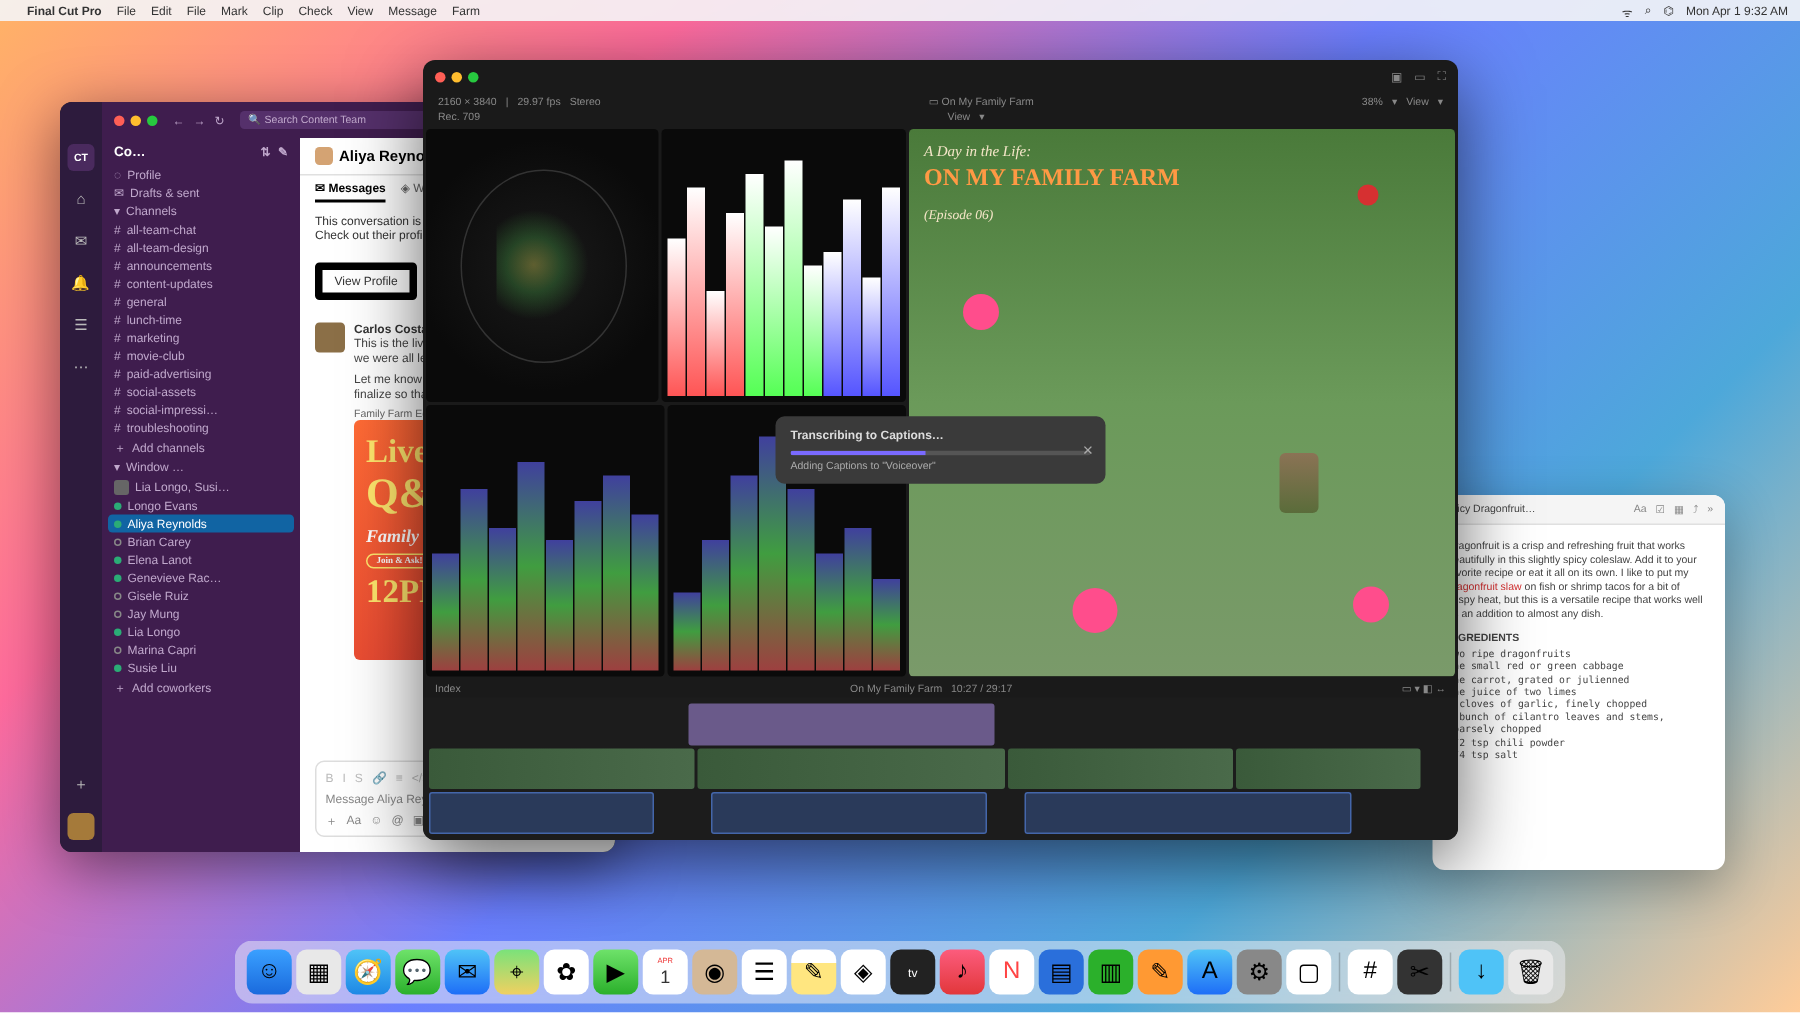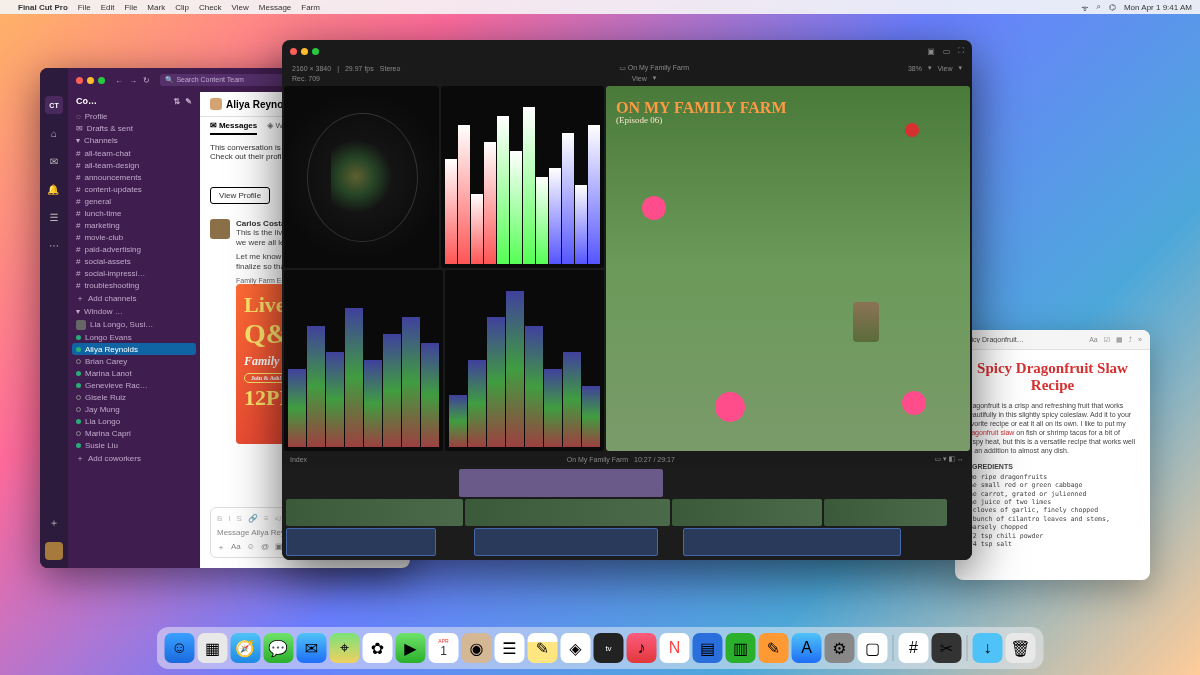--- a/index.html
+++ b/index.html
@@ -32,21 +32,21 @@
 .slack-item .avatar-sm { width: 10px; height: 10px; border-radius: 2px; background: #666; }
 .slack-main { flex: 1; background: #fff; display: flex; flex-direction: column; }
 .slack-chat-header { padding: 6px 10px; border-bottom: 1px solid #e0e0e0; }
 .slack-chat-header .name { font-size: 10px; font-weight: 700; display: flex; align-items: center; gap: 4px; }
 .slack-chat-header .avatar-sm { width: 12px; height: 12px; border-radius: 3px; background: #d4a373; }
 .slack-tabs { display: flex; gap: 10px; padding: 4px 10px 0; font-size: 8px; color: #666; }
 .slack-tab { padding-bottom: 3px; cursor: default; }
 .slack-tab.active { color: #000; border-bottom: 2px solid #000; font-weight: 600; }
 .slack-messages { flex: 1; padding: 8px 10px; font-size: 8px; color: #333; overflow: hidden; }
 .slack-intro { margin-bottom: 6px; }
-.slack-view-profile { display: inline-block; border: 1px solid #000000; border-radius: 3px; padding: 3px 8px; font-size: 8px; margin-top: 20px; cursor: default; }
+.slack-view-profile { display: inline-block; border: 5px solid #000000; border-radius: 3px; padding: 3px 8px; font-size: 8px; margin-top: 8px; cursor: default; }
 .slack-day-divider { text-align: center; font-size: 7px; color: #666; margin: 4px 0; }
 .slack-message { display: flex; gap: 6px; margin-bottom: 6px; }
 .slack-message .avatar { width: 20px; height: 20px; border-radius: 3px; background: #8b6f47; flex-shrink: 0; }
 .slack-message .body { flex: 1; }
 .slack-message .sender { font-weight: 700; font-size: 8px; }
 .slack-message .text { font-size: 8px; line-height: 1.3; color: #444; }
 .slack-attachment { margin-top: 4px; font-size: 7px; color: #666; }
 .slack-flyer { width: 100%; height: 160px; background: linear-gradient(135deg, #ff6b35, #d63031); border-radius: 4px; padding: 8px; color: #fff; font-weight: 900; font-family: Georgia, serif; display: flex; flex-direction: column; }
 .slack-flyer .l1 { font-size: 22px; color: #ffe66d; }
 .slack-flyer .l2 { font-size: 28px; color: #ffe66d; }
@@ -71,21 +71,21 @@
 .vectorscope { background: radial-gradient(circle, #1a1a1a 0%, #0a0a0a 70%); }
 .vectorscope::after { content: ''; position: absolute; top: 15%; left: 15%; width: 70%; height: 70%; border: 1px solid #333; border-radius: 50%; }
 .vectorscope .trace { position: absolute; top: 30%; left: 30%; width: 40%; height: 40%; background: radial-gradient(circle at 40% 50%, rgba(255,255,100,0.3), rgba(100,255,100,0.2), transparent 70%); }
 .waveform { display: flex; align-items: flex-end; padding: 4px; gap: 1px; }
 .waveform .bar { flex: 1; background: linear-gradient(to top, rgba(255,100,100,0.6), rgba(100,255,100,0.6), rgba(100,100,255,0.6)); min-height: 30%; }
 .fcp-viewer { flex: 1; display: flex; flex-direction: column; }
 .fcp-viewer-canvas { flex: 1; background: #000; border-radius: 3px; position: relative; overflow: hidden; }
 .farm-poster { width: 100%; height: 100%; background: linear-gradient(to bottom, #4a7a3a 0%, #6b9a5a 50%, #7a9a6a 100%); position: relative; padding: 10px; color: #f5e6c8; font-family: cursive; }
 .farm-poster .t1 { font-size: 10px; font-style: italic; }
 .farm-poster .t2 { font-size: 16px; font-weight: 900; color: #ff9944; text-transform: uppercase; line-height: 0.95; margin-top: 4px; }
-.farm-poster .t3 { font-size: 9px; margin-top: 0; }
+.farm-poster .t3 { font-size: 9px; font-style: italic; margin-top: 12px; }
 .farm-poster .dragonfruit { width: 24px; height: 24px; background: #ff4d8c; border-radius: 50%; position: absolute; }
 .farm-poster .df1 { top: 30%; left: 10%; }
 .farm-poster .df2 { bottom: 8%; left: 30%; width: 30px; height: 30px; }
 .farm-poster .df3 { bottom: 10%; right: 12%; }
 .farm-poster .redball { width: 14px; height: 14px; background: #d63031; border-radius: 50%; position: absolute; right: 14%; top: 10%; }
 .farm-poster .farmer { position: absolute; bottom: 30%; right: 25%; width: 26px; height: 40px; background: linear-gradient(#8b7355, #5a6c3a); border-radius: 4px; }
 .fcp-transport { padding: 4px 8px; display: flex; justify-content: center; align-items: center; gap: 6px; font-size: 7px; color: #ccc; position: relative; }
 .fcp-transport .tc { font-family: monospace; font-size: 9px; color: #fff; }
 .fcp-transport .left-info { position: absolute; left: 8px; color: #888; }
 .fcp-timeline-header { padding: 2px 8px; font-size: 7px; color: #888; display: flex; align-items: center; gap: 6px; }
@@ -133,21 +133,21 @@
       <span>Clip</span>
       <span>Check</span>
       <span>View</span>
       <span>Message</span>
       <span>Farm</span>
     </div>
     <div class="menubar-right">
       <span>ᯤ</span>
       <span>⌕</span>
       <span>⌬</span>
-      <span>Mon Apr 1  9:41 AM</span>
+      <span>Mon Apr 1  9:32 AM</span>
     </div>
   </div>
 
   <div class="slack-window">
     <div class="slack-leftbar">
       <div class="slack-leftbar-item active" style="background:#4a2a5e;font-size:7px;font-weight:700;color:#fff">CT</div>
       <div class="slack-leftbar-item">⌂</div>
       <div class="slack-leftbar-item">✉</div>
       <div class="slack-leftbar-item">🔔</div>
       <div class="slack-leftbar-item">☰</div>
@@ -213,21 +213,21 @@
           <div class="slack-item active">
               <span class="presence"></span>
               <span>Aliya Reynolds</span>
             </div>
           <div class="slack-item">
               <span class="presence away"></span>
               <span>Brian Carey</span>
             </div>
           <div class="slack-item">
               <span class="presence"></span>
-              <span>Marina Lanot</span>
+              <span>Elena Lanot</span>
             </div>
           <div class="slack-item">
               <span class="presence"></span>
               <span>Genevieve Rac…</span>
             </div>
           <div class="slack-item">
               <span class="presence away"></span>
               <span>Gisele Ruiz</span>
             </div>
           <div class="slack-item">
@@ -374,20 +374,21 @@
               <div class="bar" style="height:70%"></div>
               <div class="bar" style="height:45%"></div>
               <div class="bar" style="height:55%"></div>
               <div class="bar" style="height:35%"></div>
           </div>
         </div>
       </div>
       <div class="fcp-viewer">
         <div class="fcp-viewer-canvas">
           <div class="farm-poster">
+            <div class="t1">A Day in the Life:</div>
             <div class="t2">ON MY FAMILY FARM</div>
             <div class="t3">(Episode 06)</div>
             <div class="redball"></div>
             <div class="dragonfruit df1"></div>
             <div class="farmer"></div>
             <div class="dragonfruit df2"></div>
             <div class="dragonfruit df3"></div>
           </div>
         </div>
       </div>
@@ -412,33 +413,40 @@
         <div class="fcp-track" style="height:8px">
           <div class="fcp-clip audio" style="width:22%"></div>
           <div style="width:5%"></div>
           <div class="fcp-clip audio" style="width:27%"></div>
           <div style="width:3%"></div>
           <div class="fcp-clip audio" style="width:32%"></div>
         </div>
       </div>
     </div>
 
+    <div class="fcp-dialog">
+      <div class="dlg-title">Transcribing to Captions…</div>
+      <div class="progress">
+          <div class="progress-fill"></div>
+        </div>
+      <div class="dlg-sub">Adding Captions to "Voiceover"</div>
+      <div class="dlg-close">✕</div>
+    </div>
   </div>
 
   <div class="notes-window">
     <div class="notes-toolbar">
       <span class="title">Spicy Dragonfruit…</span>
       <span>Aa</span>
       <span>☑</span>
       <span>▦</span>
       <span>⤴</span>
       <span>»</span>
     </div>
     <div class="notes-body">
-      <div class="notes-title">Spicy Dragonfruit Slaw Recipe</div>
       <span>Dragonfruit is a crisp and refreshing fruit that works beautifully in this slightly spicy coleslaw. Add it to your favorite recipe or eat it all on its own. I like to put my </span><span class="highlight">dragonfruit slaw</span><span> on fish or shrimp tacos for a bit of crispy heat, but this is a versatile recipe that works well as an addition to almost any dish.</span>
       <div class="section-h">INGREDIENTS</div>
       <div class="ing">Two ripe dragonfruits
 One small red or green cabbage
 One carrot, grated or julienned
 The juice of two limes
 3 cloves of garlic, finely chopped
 1 bunch of cilantro leaves and stems, coarsely chopped
 1/2 tsp chili powder
 1/4 tsp salt</div>

